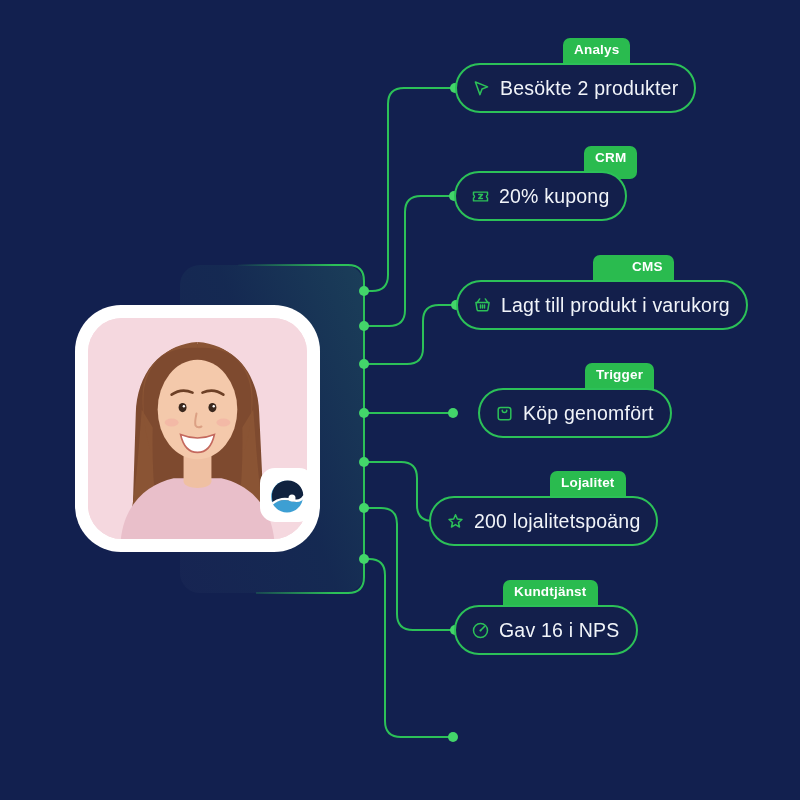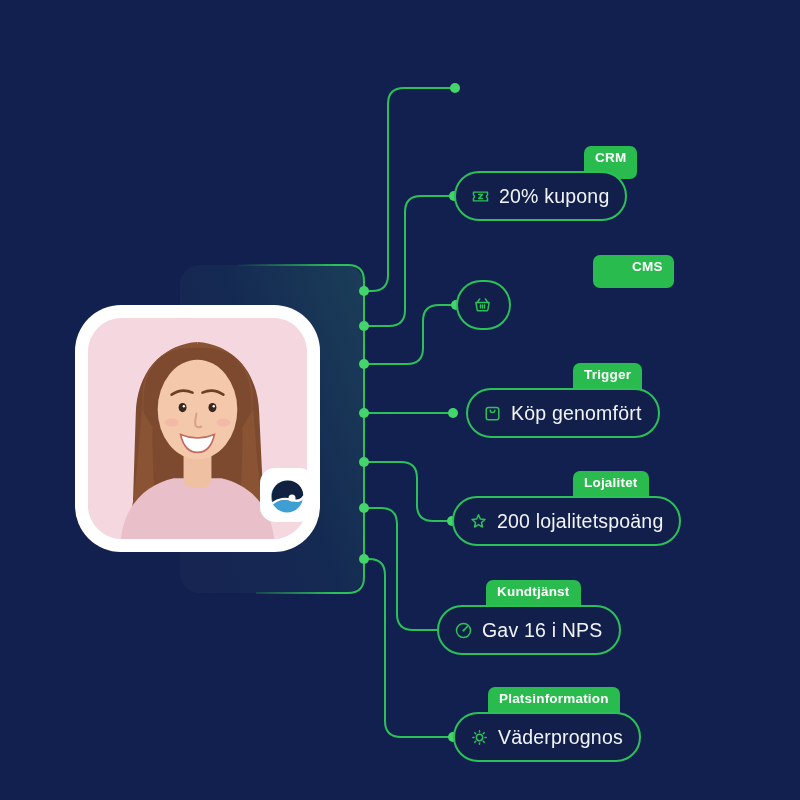--- a/index.html
+++ b/index.html
@@ -36,23 +36,23 @@
   .pill{position:relative;z-index:1;display:inline-flex;align-items:center;gap:8px;height:50px;
     box-sizing:border-box;padding:0 16px 0 14px;background:var(--pill-fill);
     border:2px solid var(--line-green);border-radius:26px;color:var(--text);
     font-size:19.5px;letter-spacing:.2px;white-space:nowrap;}
   .pill .icon{display:inline-flex;width:21px;height:21px;color:var(--line-green);flex:0 0 auto;}
   .pill .icon svg{width:21px;height:21px;stroke:currentColor;fill:none;stroke-width:1.7;}
 
   .item-1{left:455px;top:63px;}  .item-1 .badge{left:108px;}
   .item-2{left:454px;top:171px;} .item-2 .badge{left:86px;margin-left:44px;}
   .item-3{left:456px;top:280px;} .item-3 .badge{left:137px;padding-left:39px;}
-  .item-4{left:466px;top:388px;} .item-4 .badge{left:107px;}
-  .item-5{left:452px;top:496px;} .item-5 .badge{left:121px;}
-  .item-6{left:437px;top:605px;} .item-6 .badge{left:49px;}
+  .item-4{left:478px;top:388px;} .item-4 .badge{left:107px;}
+  .item-5{left:429px;top:496px;} .item-5 .badge{left:121px;}
+  .item-6{left:454px;top:605px;} .item-6 .badge{left:49px;}
   .item-7{left:453px;top:712px;} .item-7 .badge{left:35px;}
 </style>
 </head>
 <body>
 
 <div class="stage">
 
   <div class="panel"></div>
 
   <svg class="wires" viewBox="0 0 800 800" aria-hidden="true">
@@ -117,20 +117,31 @@
     <div class="logo-badge">
       <svg width="40" height="40" viewBox="0 0 48 48" aria-hidden="true">
         <circle cx="24" cy="26" r="19" style="fill:var(--logo-blue)"></circle>
         <path d="M6,27 C5,15 14,6.5 25,6.5 C36,6.5 43.5,15 43.5,24 C43.5,30 37,33.5 30,31.5 C22,29 14,29.5 9,33.5 C6.8,35 6.3,31 6,27 Z" style="fill:var(--logo-navy)"></path>
         <path d="M7.5,33.5 C13,28.5 22,27.5 30,30 C36,31.8 41.5,30.5 44,26" stroke="#ffffff" stroke-width="3" fill="none" stroke-linecap="round"></path>
         <circle cx="30" cy="27.5" r="4.2" fill="#ffffff"></circle>
       </svg>
     </div>
   </div>
 
+  <div class="item item-1">
+    <div class="badge">Analys</div>
+    <div class="pill">
+      <span class="icon">
+        <svg viewBox="0 0 24 24" stroke-linejoin="round">
+            <path d="M5 4.5 L10.2 19 L12.6 12.6 L19 10.2 Z"></path>
+          </svg>
+      </span>
+      <span>Besökte 2 produkter</span>
+    </div>
+  </div>
 
   <div class="item item-2">
     <div class="badge">CRM</div>
     <div class="pill">
       <span class="icon">
         <svg viewBox="0 0 24 24" stroke-linejoin="round">
           <path d="M4,7 H20 V10.2 A2,2 0 0 0 20,13.8 V17 H4 V13.8 A2,2 0 0 0 4,10.2 Z"></path>
           <path d="M10 9.8 h4.2 l-4.2 4.6 h4.2" stroke-linecap="round"></path>
         </svg>
       </span>
@@ -141,20 +152,21 @@
   <div class="item item-3">
     <div class="badge">CMS</div>
     <div class="pill">
       <span class="icon">
         <svg viewBox="0 0 24 24" stroke-linecap="round" stroke-linejoin="round">
           <path d="M8.8 4.5 L6 8.6 M15.2 4.5 L18 8.6"></path>
           <path d="M4.5 8.6 H19.5 L18.2 16.6 a1.8 1.8 0 0 1 -1.8 1.5 H7.6 a1.8 1.8 0 0 1 -1.8 -1.5 Z"></path>
           <path d="M9.7 11.4 v3.4 M12 11.4 v3.4 M14.3 11.4 v3.4"></path>
         </svg>
       </span>
+      <span>Lagt till produkt i varukorg</span>
     </div>
   </div>
 
   <div class="item item-4">
     <div class="badge">Trigger</div>
     <div class="pill">
       <span class="icon">
         <svg viewBox="0 0 24 24" stroke-linecap="round">
           <rect x="4.8" y="5.2" width="14.4" height="14" rx="2.6"></rect>
           <path d="M9.4 8.3 a2.6 2.6 0 0 0 5.2 0"></path>
@@ -183,26 +195,14 @@
         <svg viewBox="0 0 24 24" stroke-linecap="round">
           <circle cx="12" cy="12" r="8"></circle>
           <path d="M12 12 L16.4 7.6"></path>
           <circle cx="12" cy="12" r="1.2" fill="currentColor" stroke="none"></circle>
         </svg>
       </span>
       <span>Gav 16 i NPS</span>
     </div>
   </div>
 
-  <div class="item item-7">
-    <div class="badge">Platsinformation</div>
-    <div class="pill">
-      <span class="icon">
-        <svg viewBox="0 0 24 24" stroke-linecap="round">
-          <circle cx="12" cy="12" r="3.6"></circle>
-          <path d="M12 4.4 v1.4 M12 18.2 v1.4 M4.4 12 h1.4 M18.2 12 h1.4 M6.6 6.6 l1 1 M16.4 16.4 l1 1 M17.4 6.6 l-1 1 M7.6 16.4 l-1 1"></path>
-        </svg>
-      </span>
-      <span>Väderprognos</span>
-    </div>
-  </div>
 
 </div>
 
 </body></html>

